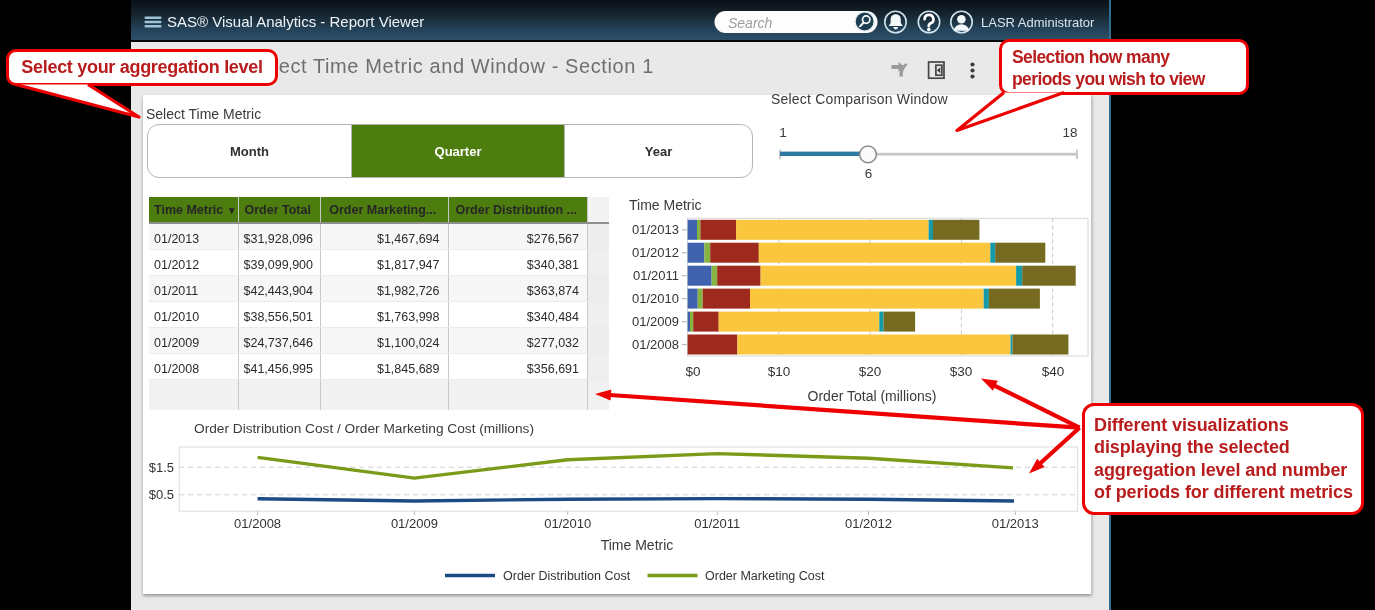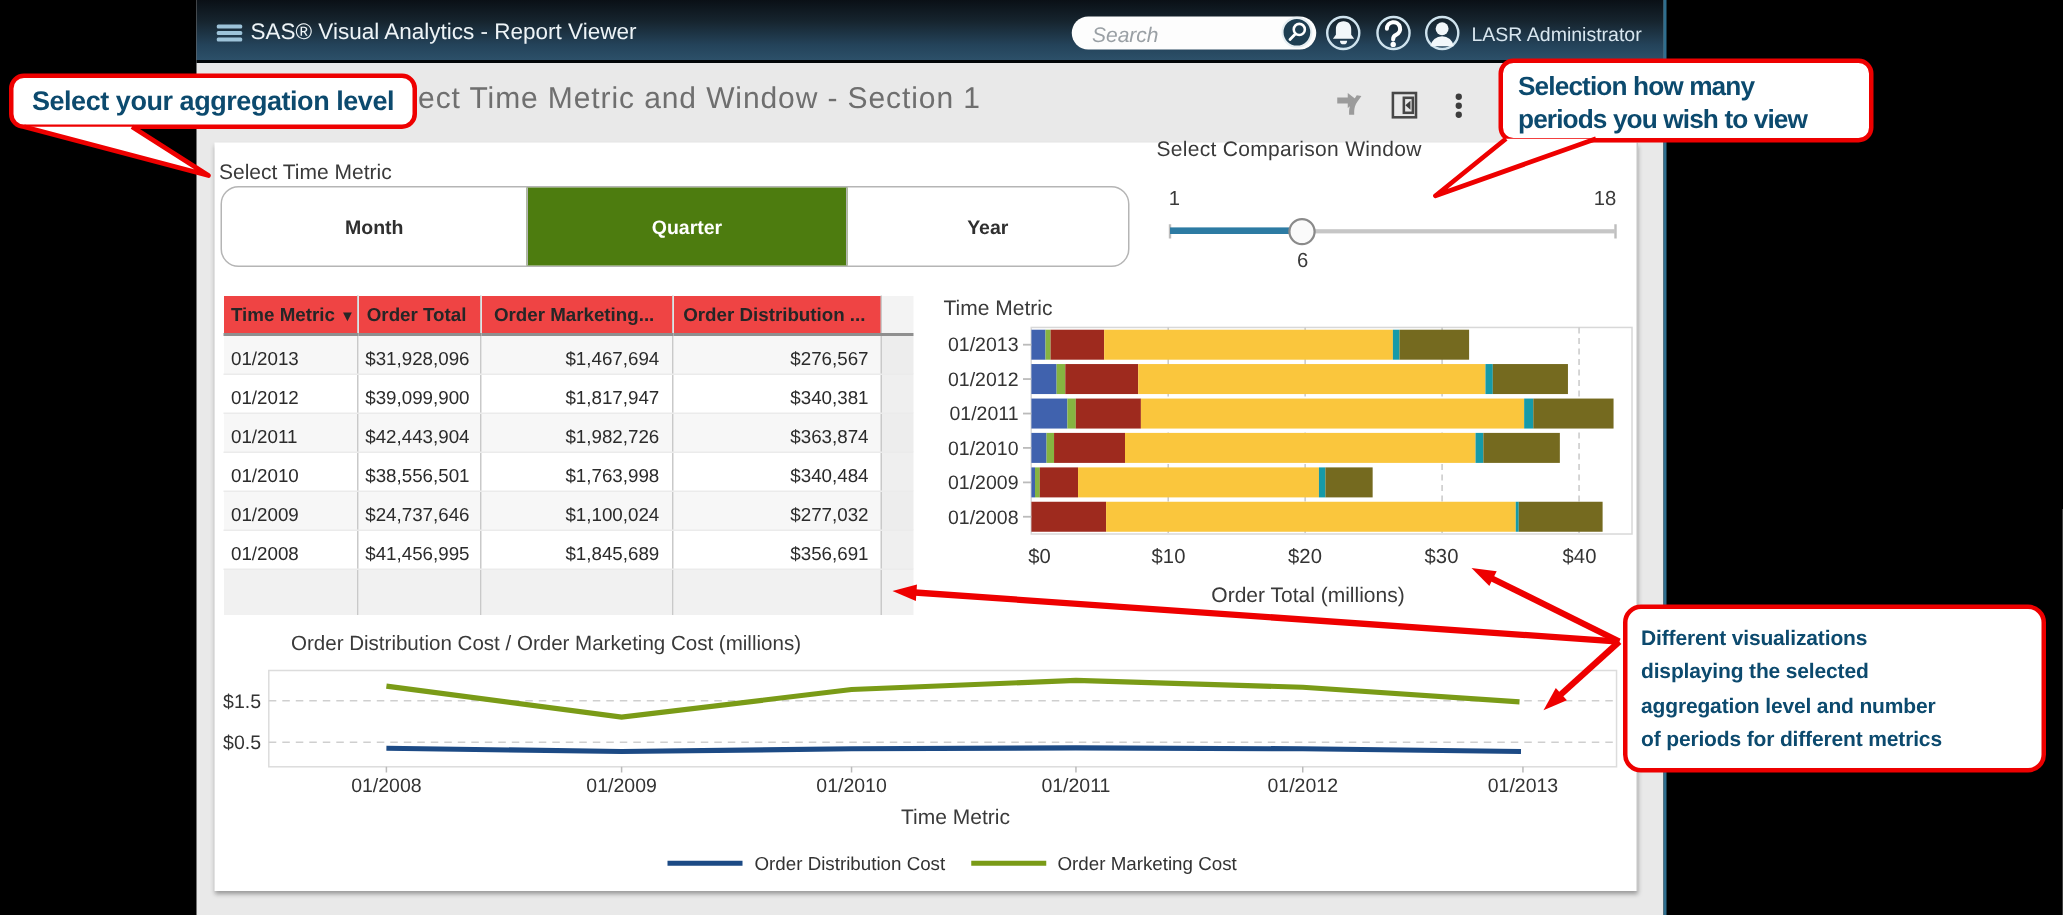--- a/index.html
+++ b/index.html
@@ -18,32 +18,32 @@
   #lblTM{left:146px;top:106px;}
   #lblCW{left:771px;top:91px;letter-spacing:0.2px;}
   #btngrp{left:147px;top:124px;width:604px;height:52px;border:1px solid #b5b5b5;border-radius:12px;background:#fff;display:flex;}
   .seg{display:flex;align-items:center;justify-content:center;font-size:13px;font-weight:bold;color:#2f2f2f;}
   .seg.mid{background:#4d7c0f;color:#fff;border-left:1px solid #b5b5b5;border-right:1px solid #b5b5b5;}
   #chTitle1{left:629px;top:197px;}
   #chTitle2{left:150px;top:421px;font-size:13.7px;color:#3a3a3a;margin-left:44px;}
   
   #tbl{left:149px;top:197px;width:460px;border-collapse:collapse;table-layout:fixed;font-size:12.5px;color:#2b2b2b;background:#fff;}
   #tbl td,#tbl th{padding:0 8px 0 5px;overflow:hidden;white-space:nowrap;border-right:1px solid #c9c9c9;}
-  #tbl th{height:25px;background:#ef4444;font-weight:bold;text-align:center;border-bottom:2px solid #8f8f8f;font-size:12.5px;color:#262626;}
+  #tbl th{height:25px;background:#4d7c0f;font-weight:bold;text-align:center;border-bottom:2px solid #8f8f8f;font-size:12.5px;color:#262626;}
   #tbl td{height:21px;padding-top:4px;border-bottom:1px solid #ebebeb;text-align:right;}
   #tbl tr.odd td{background:#f7f7f7;}
   #tbl tr.odd td.last{background:#ededed;}
   #tbl td.c1{text-align:left;}
   #tbl td.last,#tbl th.last{border-right:none;background:#efefef;}
   #tbl th.last{background:#f3f3f3;}
   #tbl tr.foot td{background:#f1f1f1;border-bottom:none;height:26px;}
-  .co{position:absolute;background:#fff;border:3.5px solid #ee0000;border-radius:10px;z-index:60;color:#0c4a6e;font-weight:bold;}
+  .co{position:absolute;background:#fff;border:3.5px solid #ee0000;border-radius:10px;z-index:60;color:#b91c1c;font-weight:bold;}
   #co1{left:6px;top:49px;width:266px;height:31px;font-size:18px;letter-spacing:-0.3px;display:flex;align-items:center;justify-content:center;}
   #co2{left:999px;top:39px;width:221px;height:46px;font-size:17.5px;letter-spacing:-0.6px;line-height:22px;padding:4px 13px 0 10px;}
-  #co3{left:1082px;top:403px;width:267px;height:98px;font-size:14px;letter-spacing:-0.1px;line-height:22.3px;padding:8px 0 0 9px;border-radius:12px;}
+  #co3{left:1082px;top:403px;width:267px;height:98px;font-size:18px;letter-spacing:-0.1px;line-height:22.3px;padding:8px 0 0 9px;border-radius:12px;}
   svg{position:absolute;left:0;top:0;}
   #svgMain{z-index:20;}
   #svgTop{z-index:70;pointer-events:none;}
 </style>
 </head>
 <body>
 <div id="root">
   <div class="abs" id="win"></div>
   <div class="abs" id="topbar"></div>
   <div class="abs" id="edge"></div>

